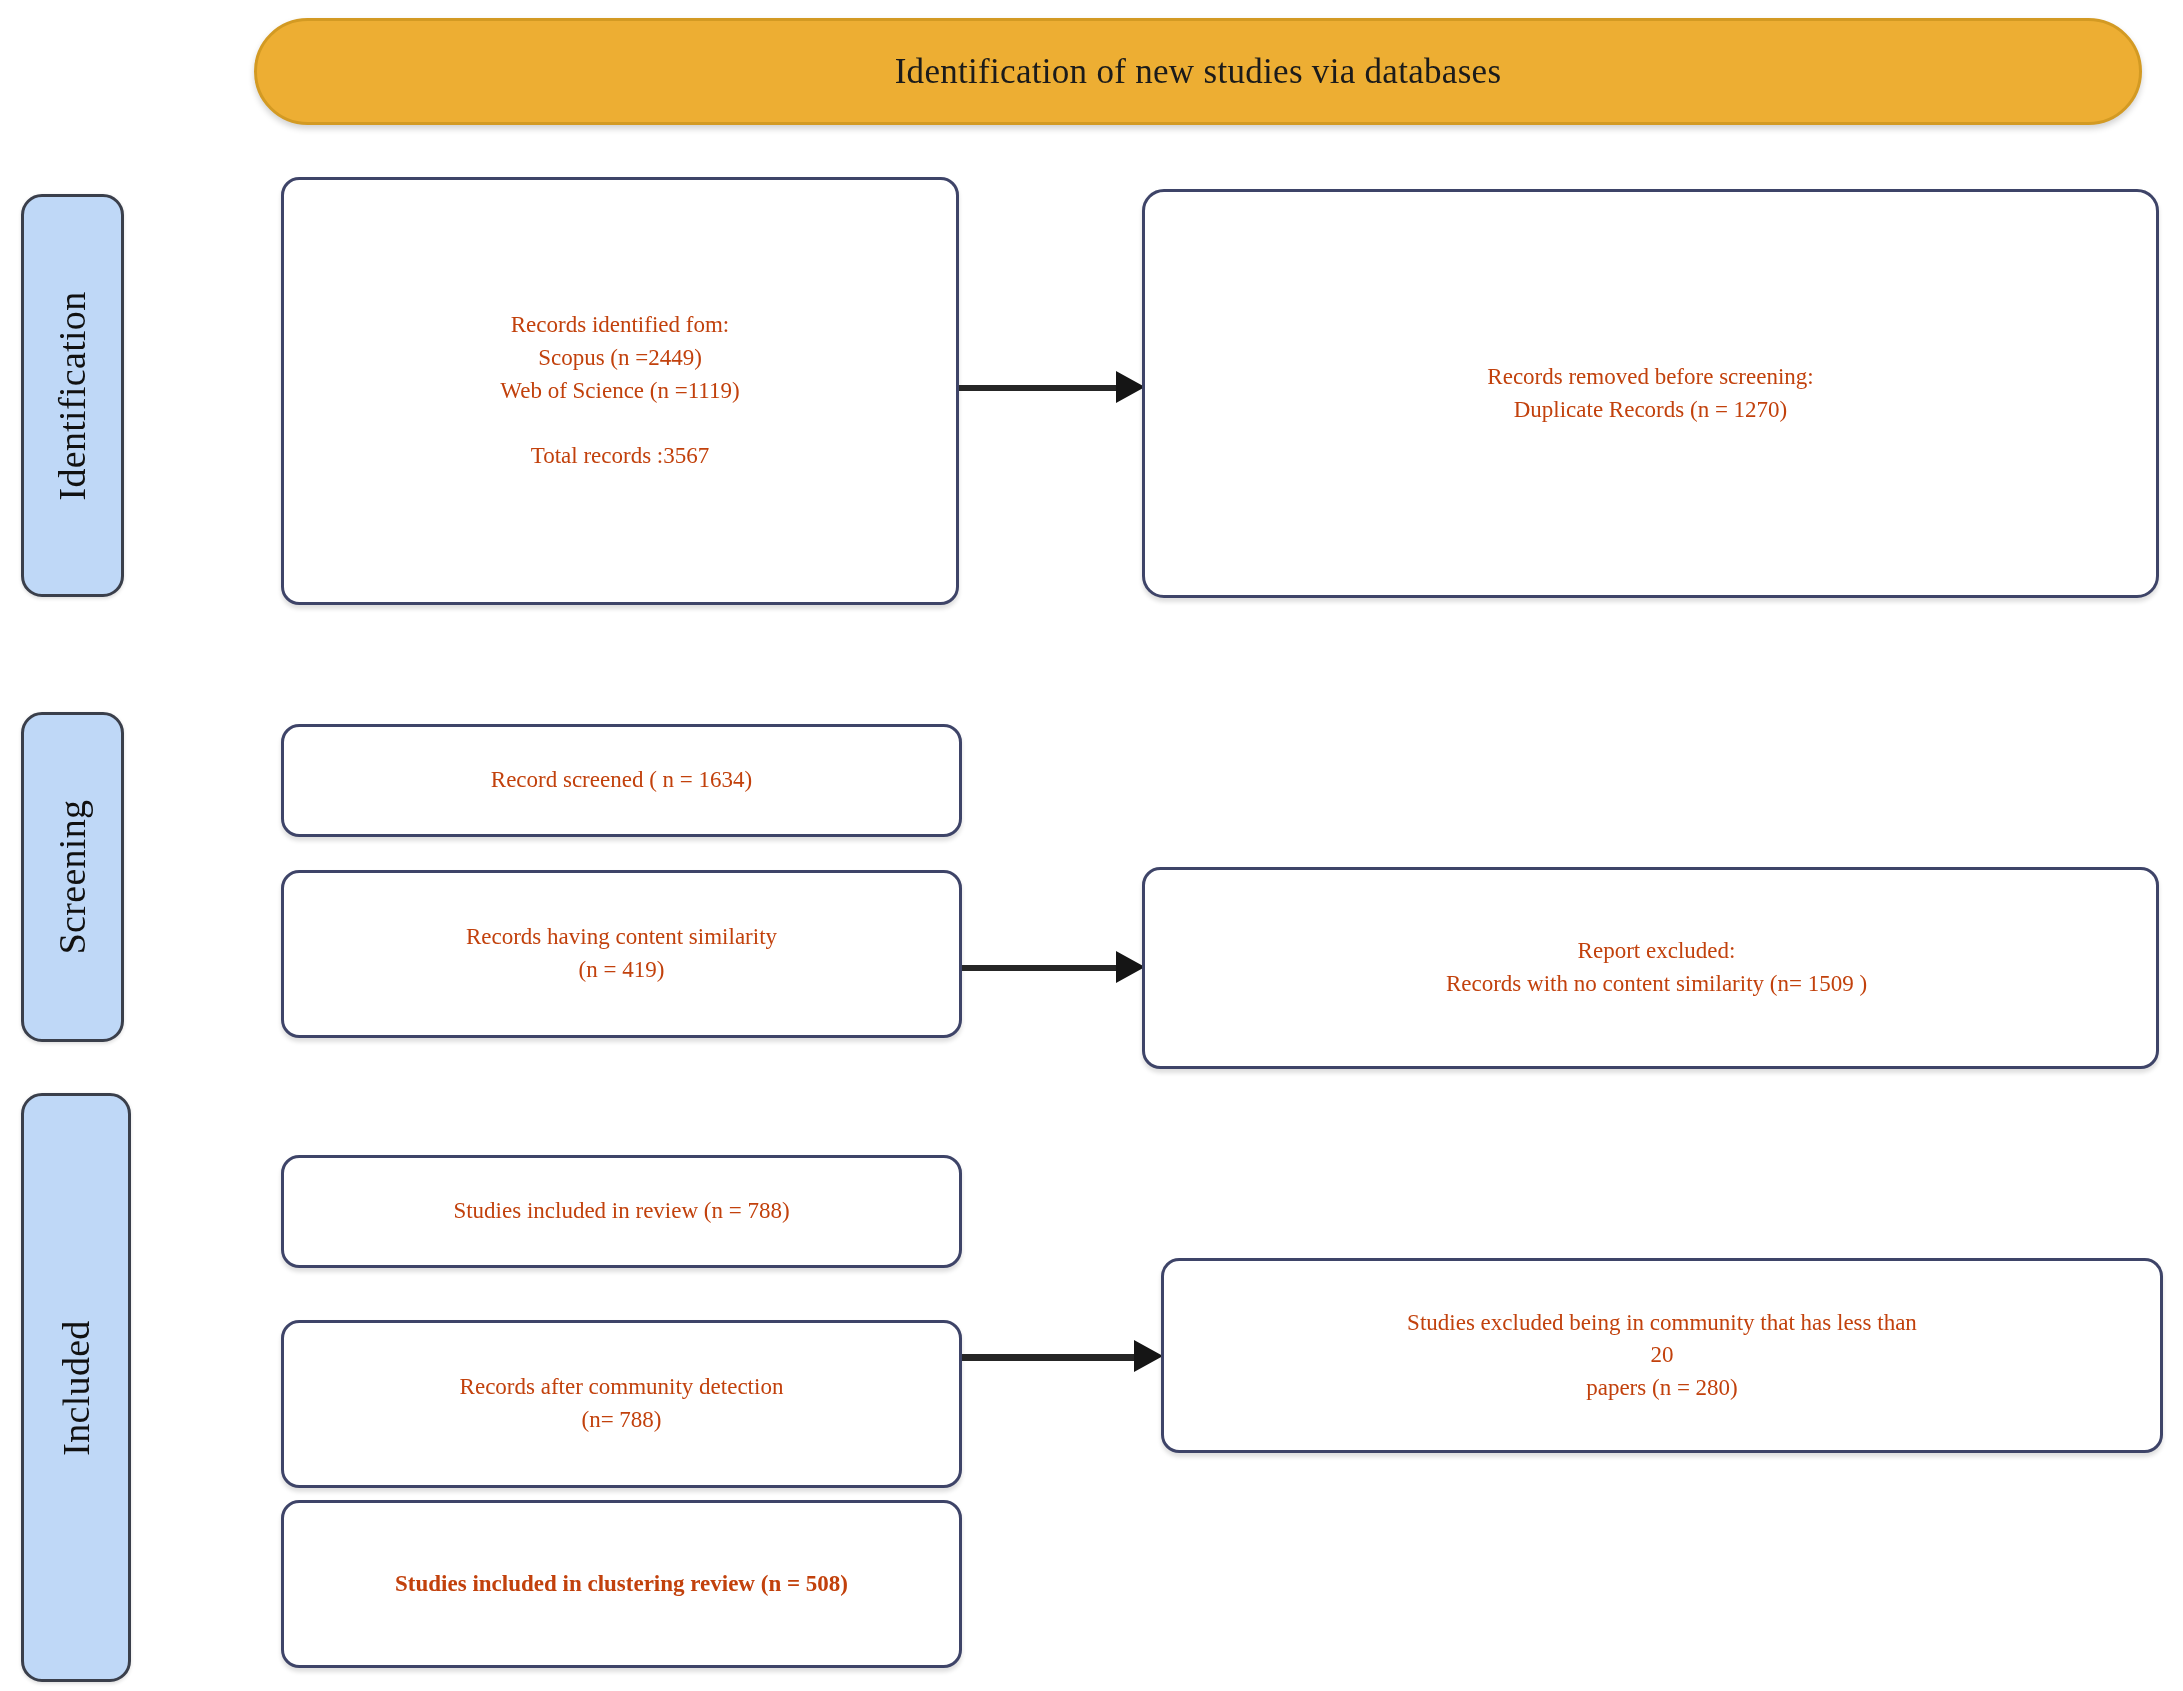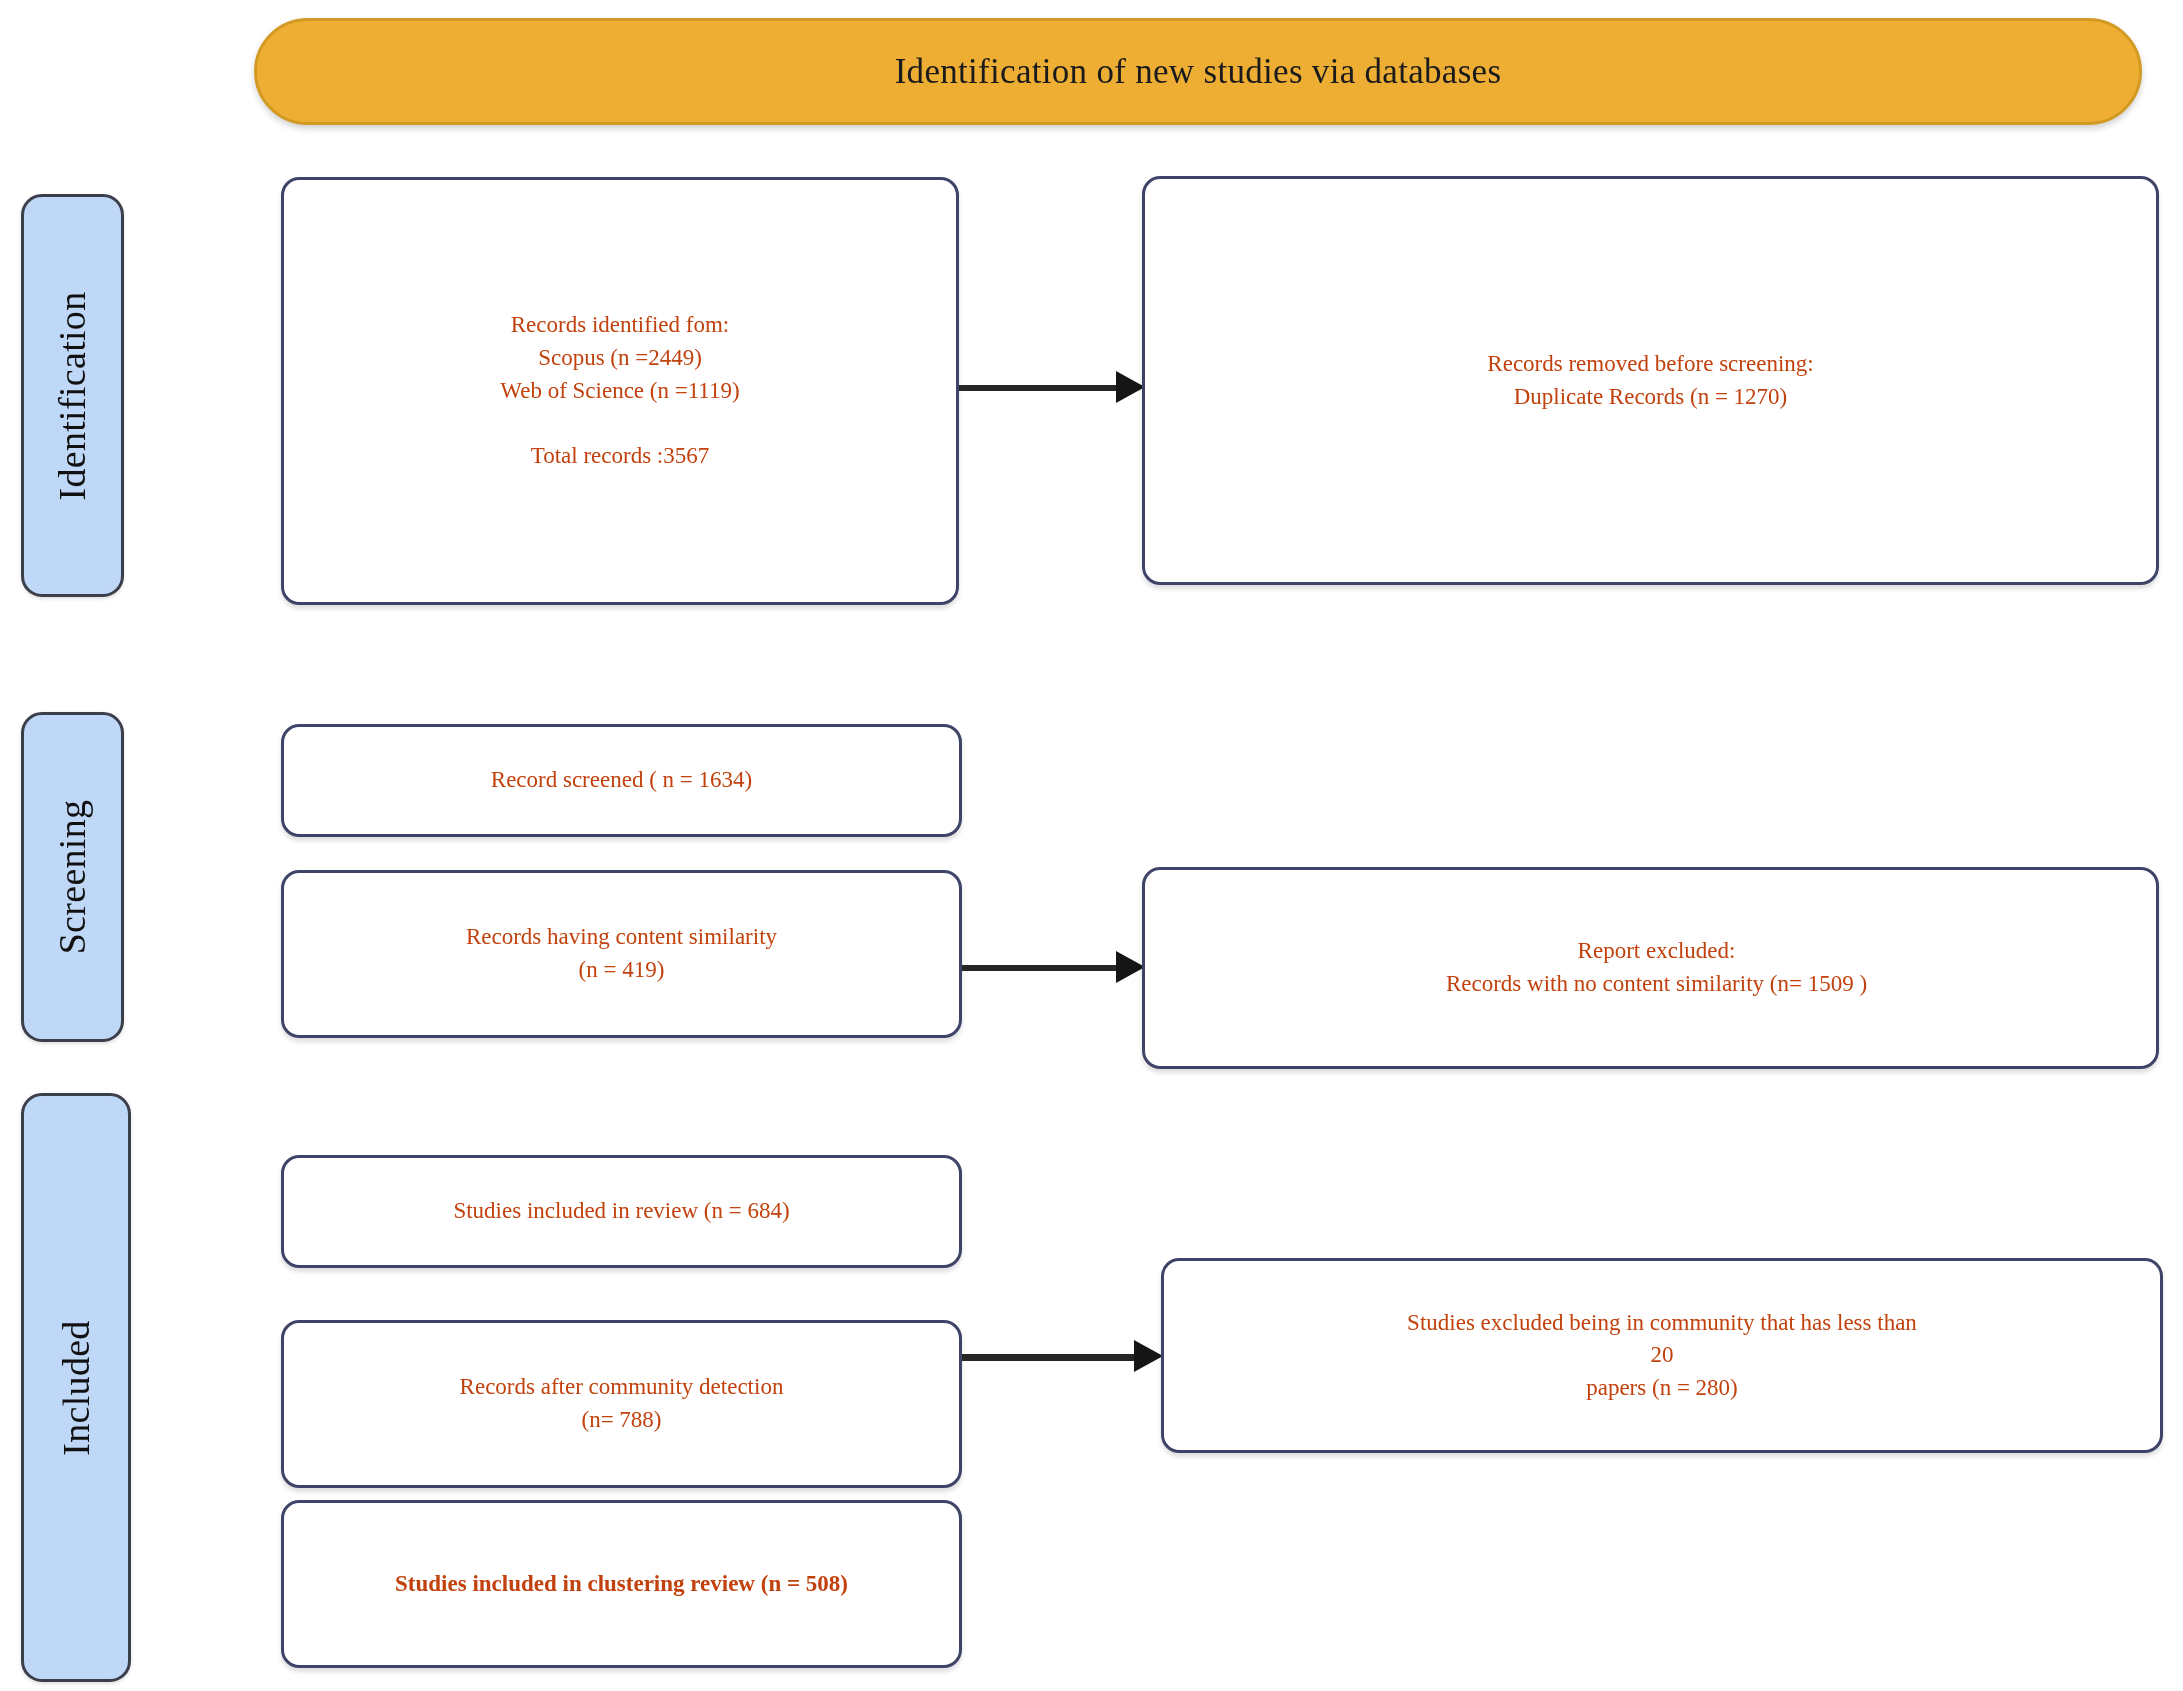--- a/index.html
+++ b/index.html
@@ -90,21 +90,21 @@
 
   
   #box-identified        { left: 281px;  top: 177px;  width: 678px; height: 428px; }
   #box-screened          { left: 281px;  top: 724px; width: 681px; height: 113px; }
   #box-similarity        { left: 281px;  top: 870px; width: 681px; height: 168px; }
   #box-included-review   { left: 281px;  top: 1155px; width: 681px; height: 113px; }
   #box-community         { left: 281px;  top: 1283px; width: 681px; height: 168px; margin-top: 37px; }
   #box-clustering        { left: 281px;  top: 1500px; width: 681px; height: 168px; font-weight: bold; }
 
   
-  #box-removed           { left: 1142px; top: 176px;  width: 1017px; height: 409px; }
+  #box-removed           { left: 1142px; top: 189px;  width: 1017px; height: 409px; border-radius: 22px; }
   #box-report-excluded   { left: 1142px; top: 867px; width: 1017px; height: 202px; padding-left: 12px; }
   #box-studies-excluded  { left: 1161px; top: 1258px; width: 1002px; height: 195px; }
 
   
   .arrow {
     position: absolute;
     height: 6.1px;
   }
   .arrow .shaft {
     position: absolute;
@@ -184,21 +184,21 @@
     <div class="shaft"></div>
     <div class="head"></div>
   </div>
 
   <div class="flow-box" id="box-report-excluded">
     <span class="box-text">Report excluded:
 Records with no content similarity (n= 1509 )</span>
   </div>
 
   <div class="flow-box" id="box-included-review">
-    <span class="box-text">Studies included in review (n = 684)</span>
+    <span class="box-text">Studies included in review (n = 788)</span>
   </div>
 
   <div class="flow-box" id="box-community">
     <span class="box-text">Records  after  community detection
 (n= 788)</span>
   </div>
 
   <div class="arrow" id="arrow-community-excluded">
     <div class="shaft"></div>
     <div class="head"></div>

